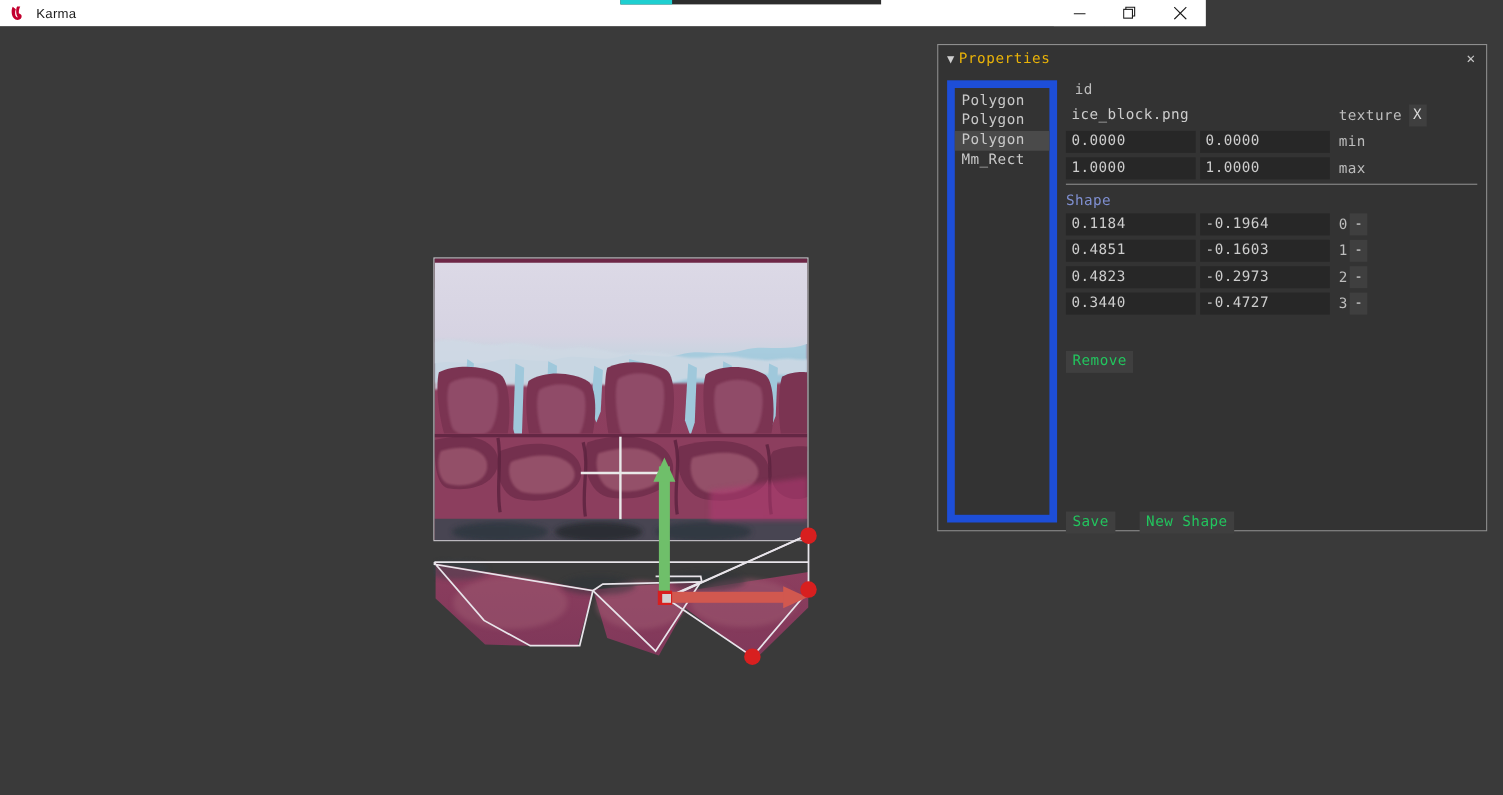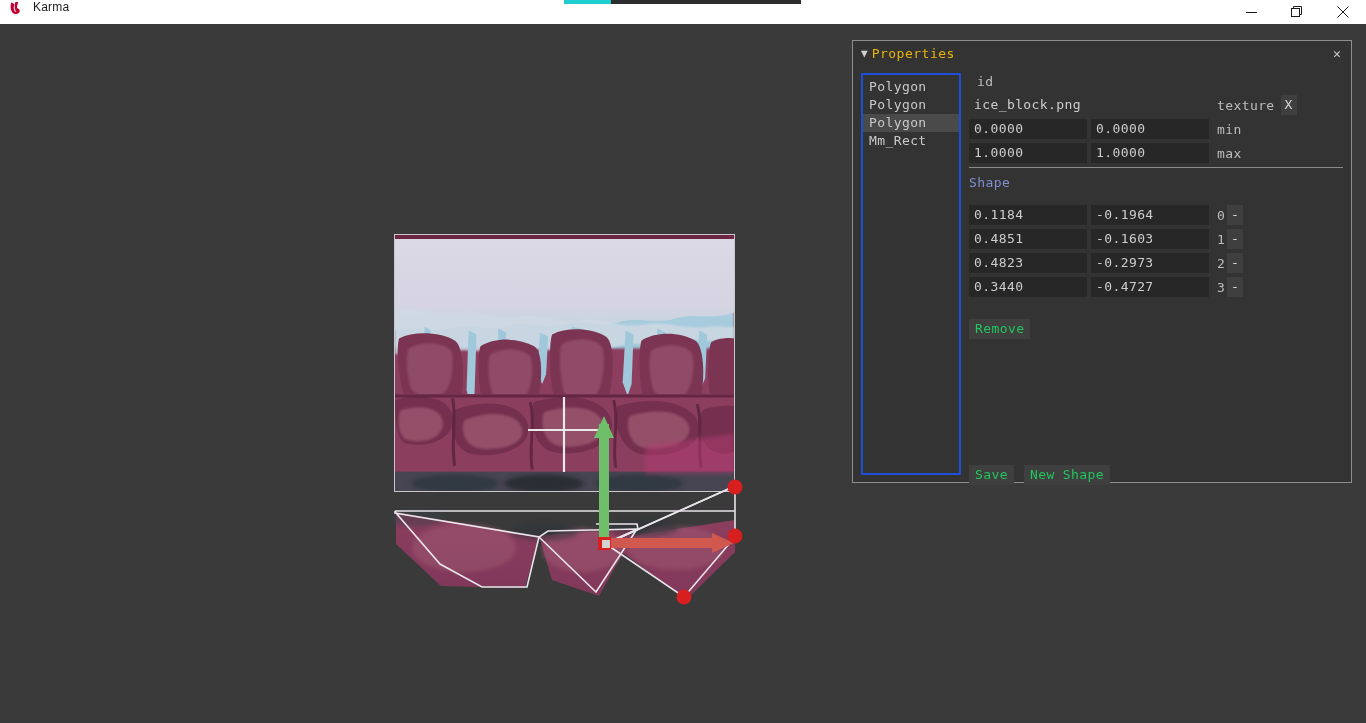--- a/index.html
+++ b/index.html
@@ -7,23 +7,23 @@
     margin: 0; padding: 0;
     width: 1366px; height: 723px;
     overflow: hidden;
     background: #3a3a3a;
     font-family: "DejaVu Sans Mono", "Liberation Mono", monospace;
   }
 
   
   #titlebar {
     position: absolute; left: 0; top: 0;
-    width: 1366px; height: 24px;
+    width: 1096px; height: 24px;
     background: #ffffff;
-    display: flex; 
+    display: flex; align-items: center;
   }
   #app-logo {
     width: 16px; height: 16px; margin-left: 9px; margin-right: 8px;
     flex: 0 0 auto;
   }
   #app-title {
     font-family: "Liberation Sans", sans-serif;
     font-size: 12px; color: #1b1b1b; letter-spacing: .2px;
   }
   #win-controls {
@@ -98,21 +98,21 @@
     position: absolute; right: 6px; top: 4px;
     width: 16px; height: 16px;
     display: flex; align-items: center; justify-content: center;
     color: #c8c8c8; font-size: 13px; line-height: 1;
   }
 
   
   #obj-list {
     position: absolute; left: 8px; top: 32px;
     width: 100px; height: 402px;
-    border: 2px solid #1d4ed8;
+    border: 7px solid #1d4ed8;
     background: #333333;
     padding-top: 3px;
   }
   .obj-item {
     height: 18px; line-height: 18px;
     padding-left: 6px;
     font-size: 13px; color: #c9c9c9;
     letter-spacing: .4px;
     white-space: nowrap;
   }
@@ -155,30 +155,30 @@
   .minus {
     background: #3f3f3f; width: 16px; height: 20px; line-height: 20px;
     text-align: center; font-size: 13px; color: #d8d8d8;
     margin-left: 2px;
   }
   .divider {
     height: 1px; background: #8a8a8a; margin: 4px 0 6px 0; width: 100%;
   }
   .section-hdr {
     font-size: 13px; color: #7f8fd0; letter-spacing: .4px;
-    height: 18px; line-height: 18px; margin-bottom: 13px;
+    height: 18px; line-height: 18px; margin-bottom: 2px;
   }
   .btn {
     background: #3f3f3f; height: 20px; line-height: 20px;
     font-size: 13px; color: #22c55e; letter-spacing: .4px;
     padding: 0 6px; display: inline-block; white-space: nowrap;
   }
   #bottom-btns {
     position: absolute; left: 116px; top: 424px;
-    display: flex; gap: 10px;
+    display: flex; gap: 22px;
   }
   #remove-btn { position: absolute; left: 116px; top: 278px; }
 </style>
 </head>
 <body>
 
 <div id="titlebar">
   <span id="app-logo">
     <svg width="16" height="16" viewBox="0 0 16 16">
       <path d="M2.6 2.2 C1.2 4.4 1.1 9.6 3.4 12.4 C5.2 14.6 8.6 14.6 10.1 12.6 C11.3 11 10.7 8.8 8.9 8.4 C7.6 8.1 6.6 9 6.8 10.1 C6.9 10.9 7.7 11.3 8.3 11 C7.9 11.9 6.6 12 5.8 11.2 C4.5 9.9 4.4 6.5 5.4 4.3 Z" fill="#c3002f"></path>

